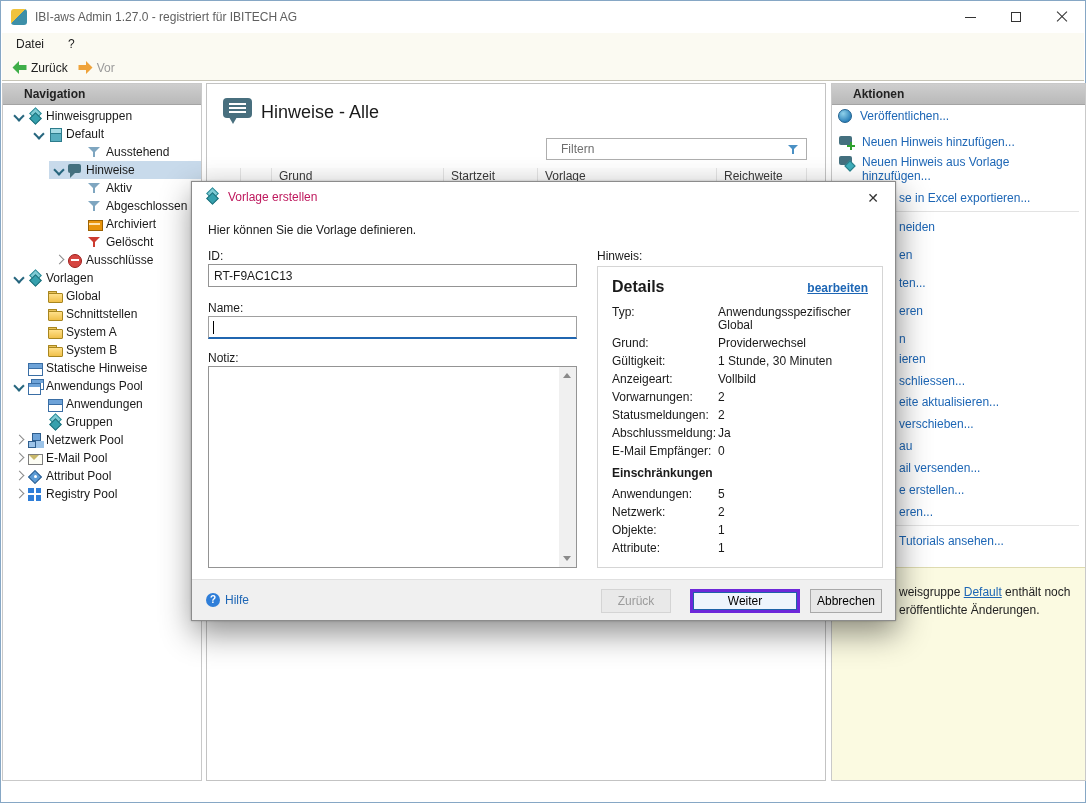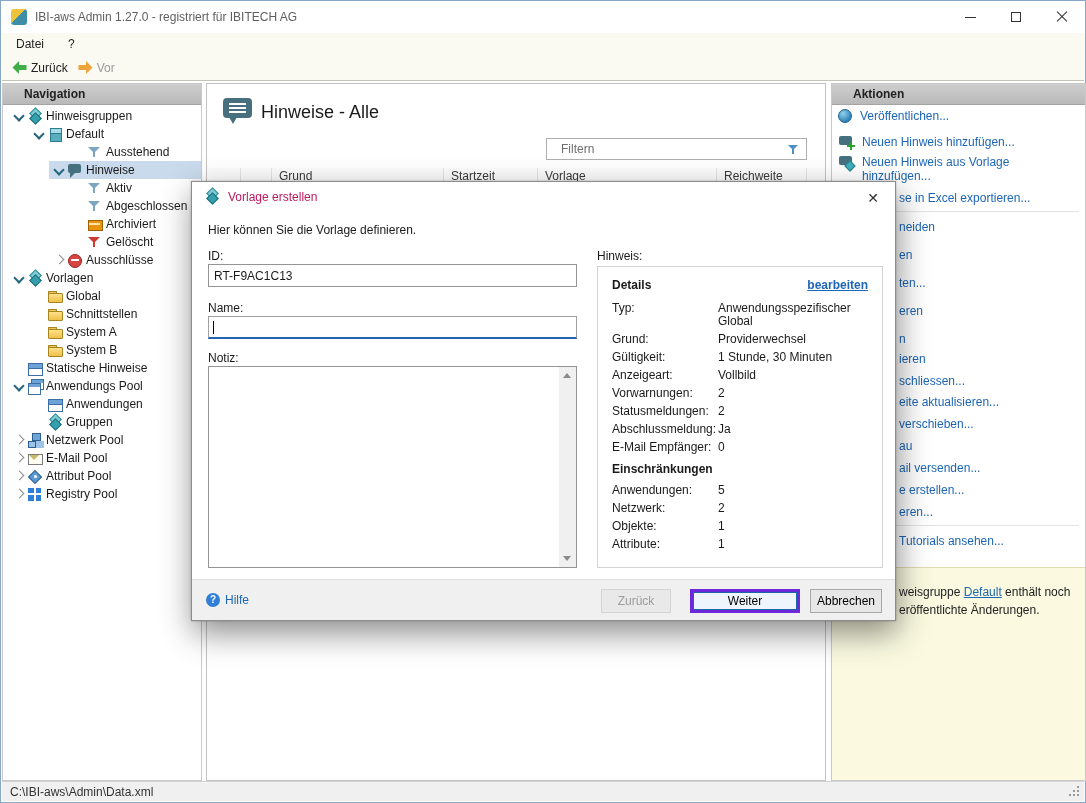--- a/index.html
+++ b/index.html
@@ -127,21 +127,21 @@
   .caret { position:absolute; left:4px; top:4px; width:1px; height:13px; background:#000; }
   #notiz-area { position:absolute; left:16px; top:184px; width:369px; height:202px; border:1px solid #949494; background:#fff; }
   .vscroll { position:absolute; top:0; right:0; bottom:0; width:17px; background:#f0f0f0; }
   .sbtn { position:absolute; left:0; width:17px; height:17px; }
   .sbtn.up { top:0; } .sbtn.down { bottom:0; }
   .sbtn.up::before { content:""; position:absolute; left:4px; top:6px; border-left:4.5px solid transparent; border-right:4.5px solid transparent; border-bottom:5px solid #8a8a8a; }
   .sbtn.down::before { content:""; position:absolute; left:4px; top:6px; border-left:4.5px solid transparent; border-right:4.5px solid transparent; border-top:5px solid #8a8a8a; }
   #hinweis-label { position:absolute; left:405px; top:67px; }
   #details-box { position:absolute; left:405px; top:84px; width:286px; height:302px; border:1px solid #d5d5d5; background:#fff; padding:11px 14px; overflow:hidden; }
   .dhead { display:flex; justify-content:space-between; align-items:baseline; margin-bottom:10px; }
-  .dhead b { font-size:12px; }
+  .dhead b { font-size:16px; }
   .edit-link { color:#1d66b5; text-decoration:underline; font-weight:bold; }
   .drow { display:flex; margin-bottom:5px; line-height:13px; }
   .dlabel { width:106px; flex:none; }
   .dvalue { flex:1; }
   .dsubhead { font-weight:bold; margin:8px 0 8px 0; }
   #dlg-footer { position:absolute; left:0; right:0; bottom:0; top:397px; background:#f0f0f0; border-top:1px solid #e0e0e0; }
   #help-link { position:absolute; left:14px; top:13px; display:flex; align-items:center; color:#1d66b5; }
   .help-icon { width:14px; height:14px; border-radius:50%; background:#2f7ed8; margin-right:5px; position:relative; }
   .help-icon::before { content:"?"; position:absolute; left:0; right:0; top:1px; text-align:center; color:#fff; font-size:10px; font-weight:bold; }
   .btn { position:absolute; top:9px; height:24px; font:12px "Liberation Sans",sans-serif; text-align:center; }
@@ -349,24 +349,20 @@
     <span class="action-frag" style="top:422px;">eren...</span>
     <div class="asep" style="top:441px;"></div>
     <span class="action-frag" style="top:451px;">Tutorials ansehen...</span>
 
     <div id="notice-box">
       <div class="nline" style="top:17px;"><span>weisgruppe </span><span class="nlink">Default</span><span> enthält noch</span></div>
       <div class="nline" style="top:35px;">eröffentlichte Änderungen.</div>
     </div>
   </div>
 
-  <div id="statusbar">
-    <span id="status-text">C:\IBI-aws\Admin\Data.xml</span>
-    <span id="grip"></span>
-  </div>
 
   <div id="dialog">
     <div id="dlg-titlebar">
       <span id="dlg-icon" class="ic ic-diamonds"></span>
       <span id="dlg-title">Vorlage erstellen</span>
       <div id="dlg-close">✕</div>
     </div>
     <div id="dlg-intro">Hier können Sie die Vorlage definieren.</div>
 
     <div class="fld-label" style="top:67px;">ID:</div>

